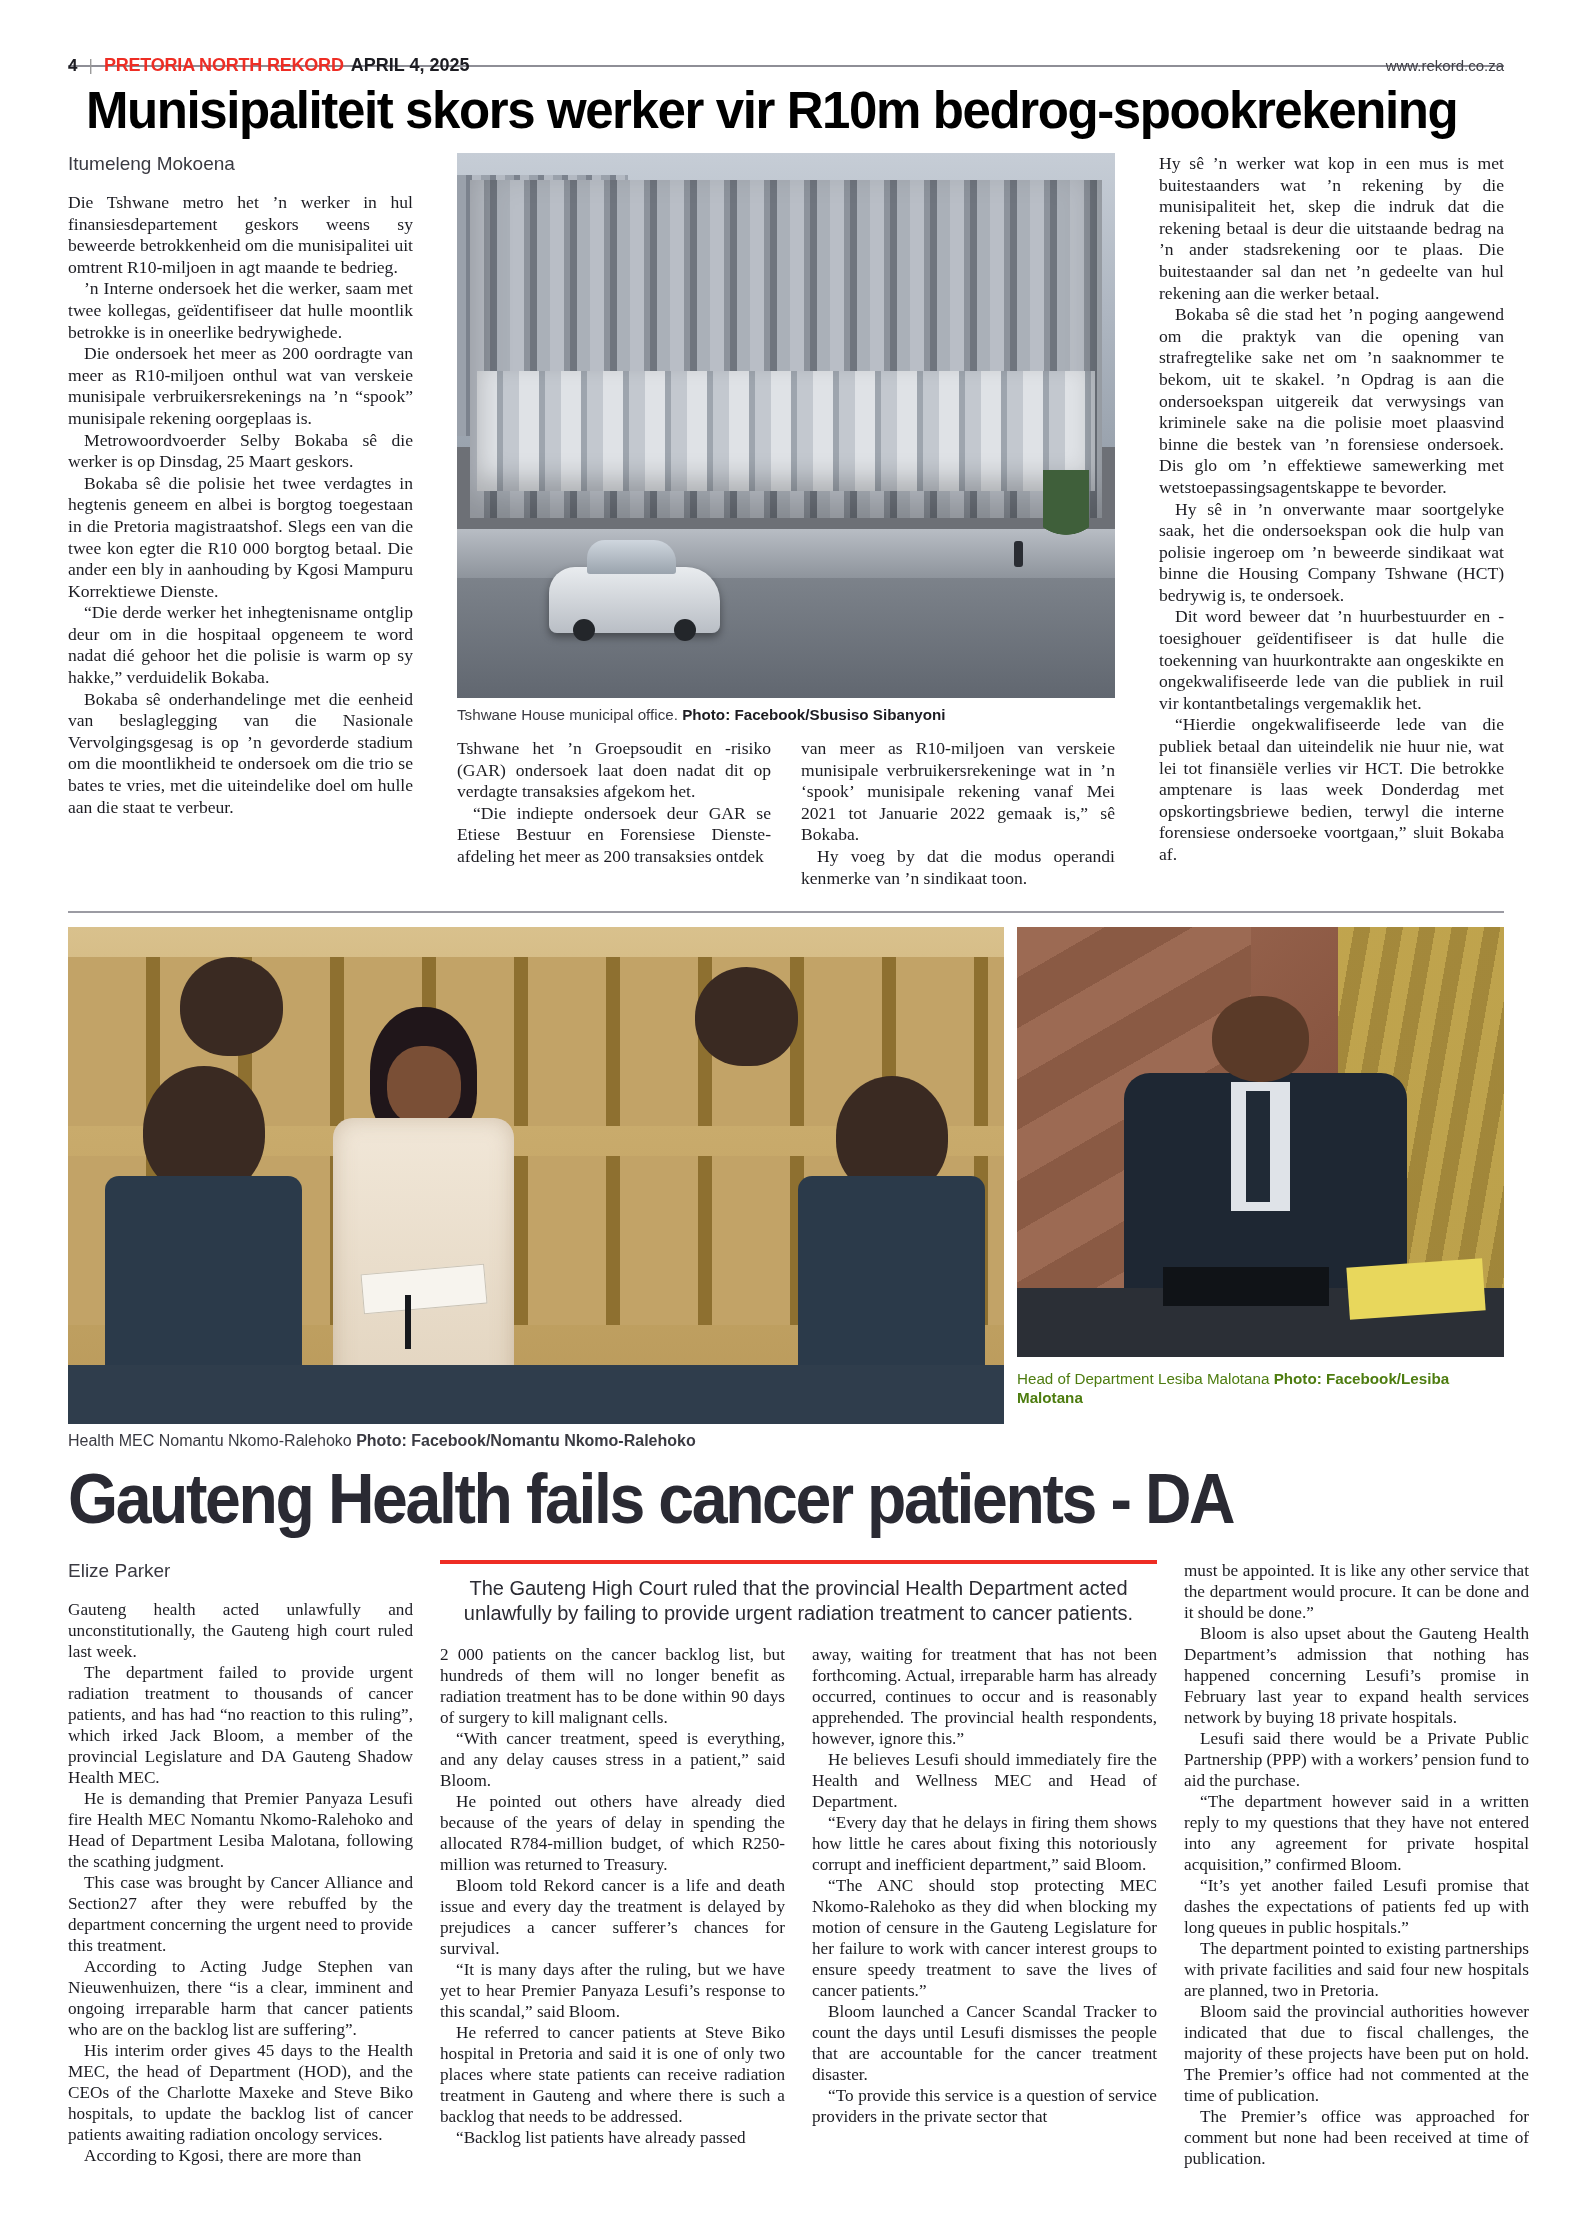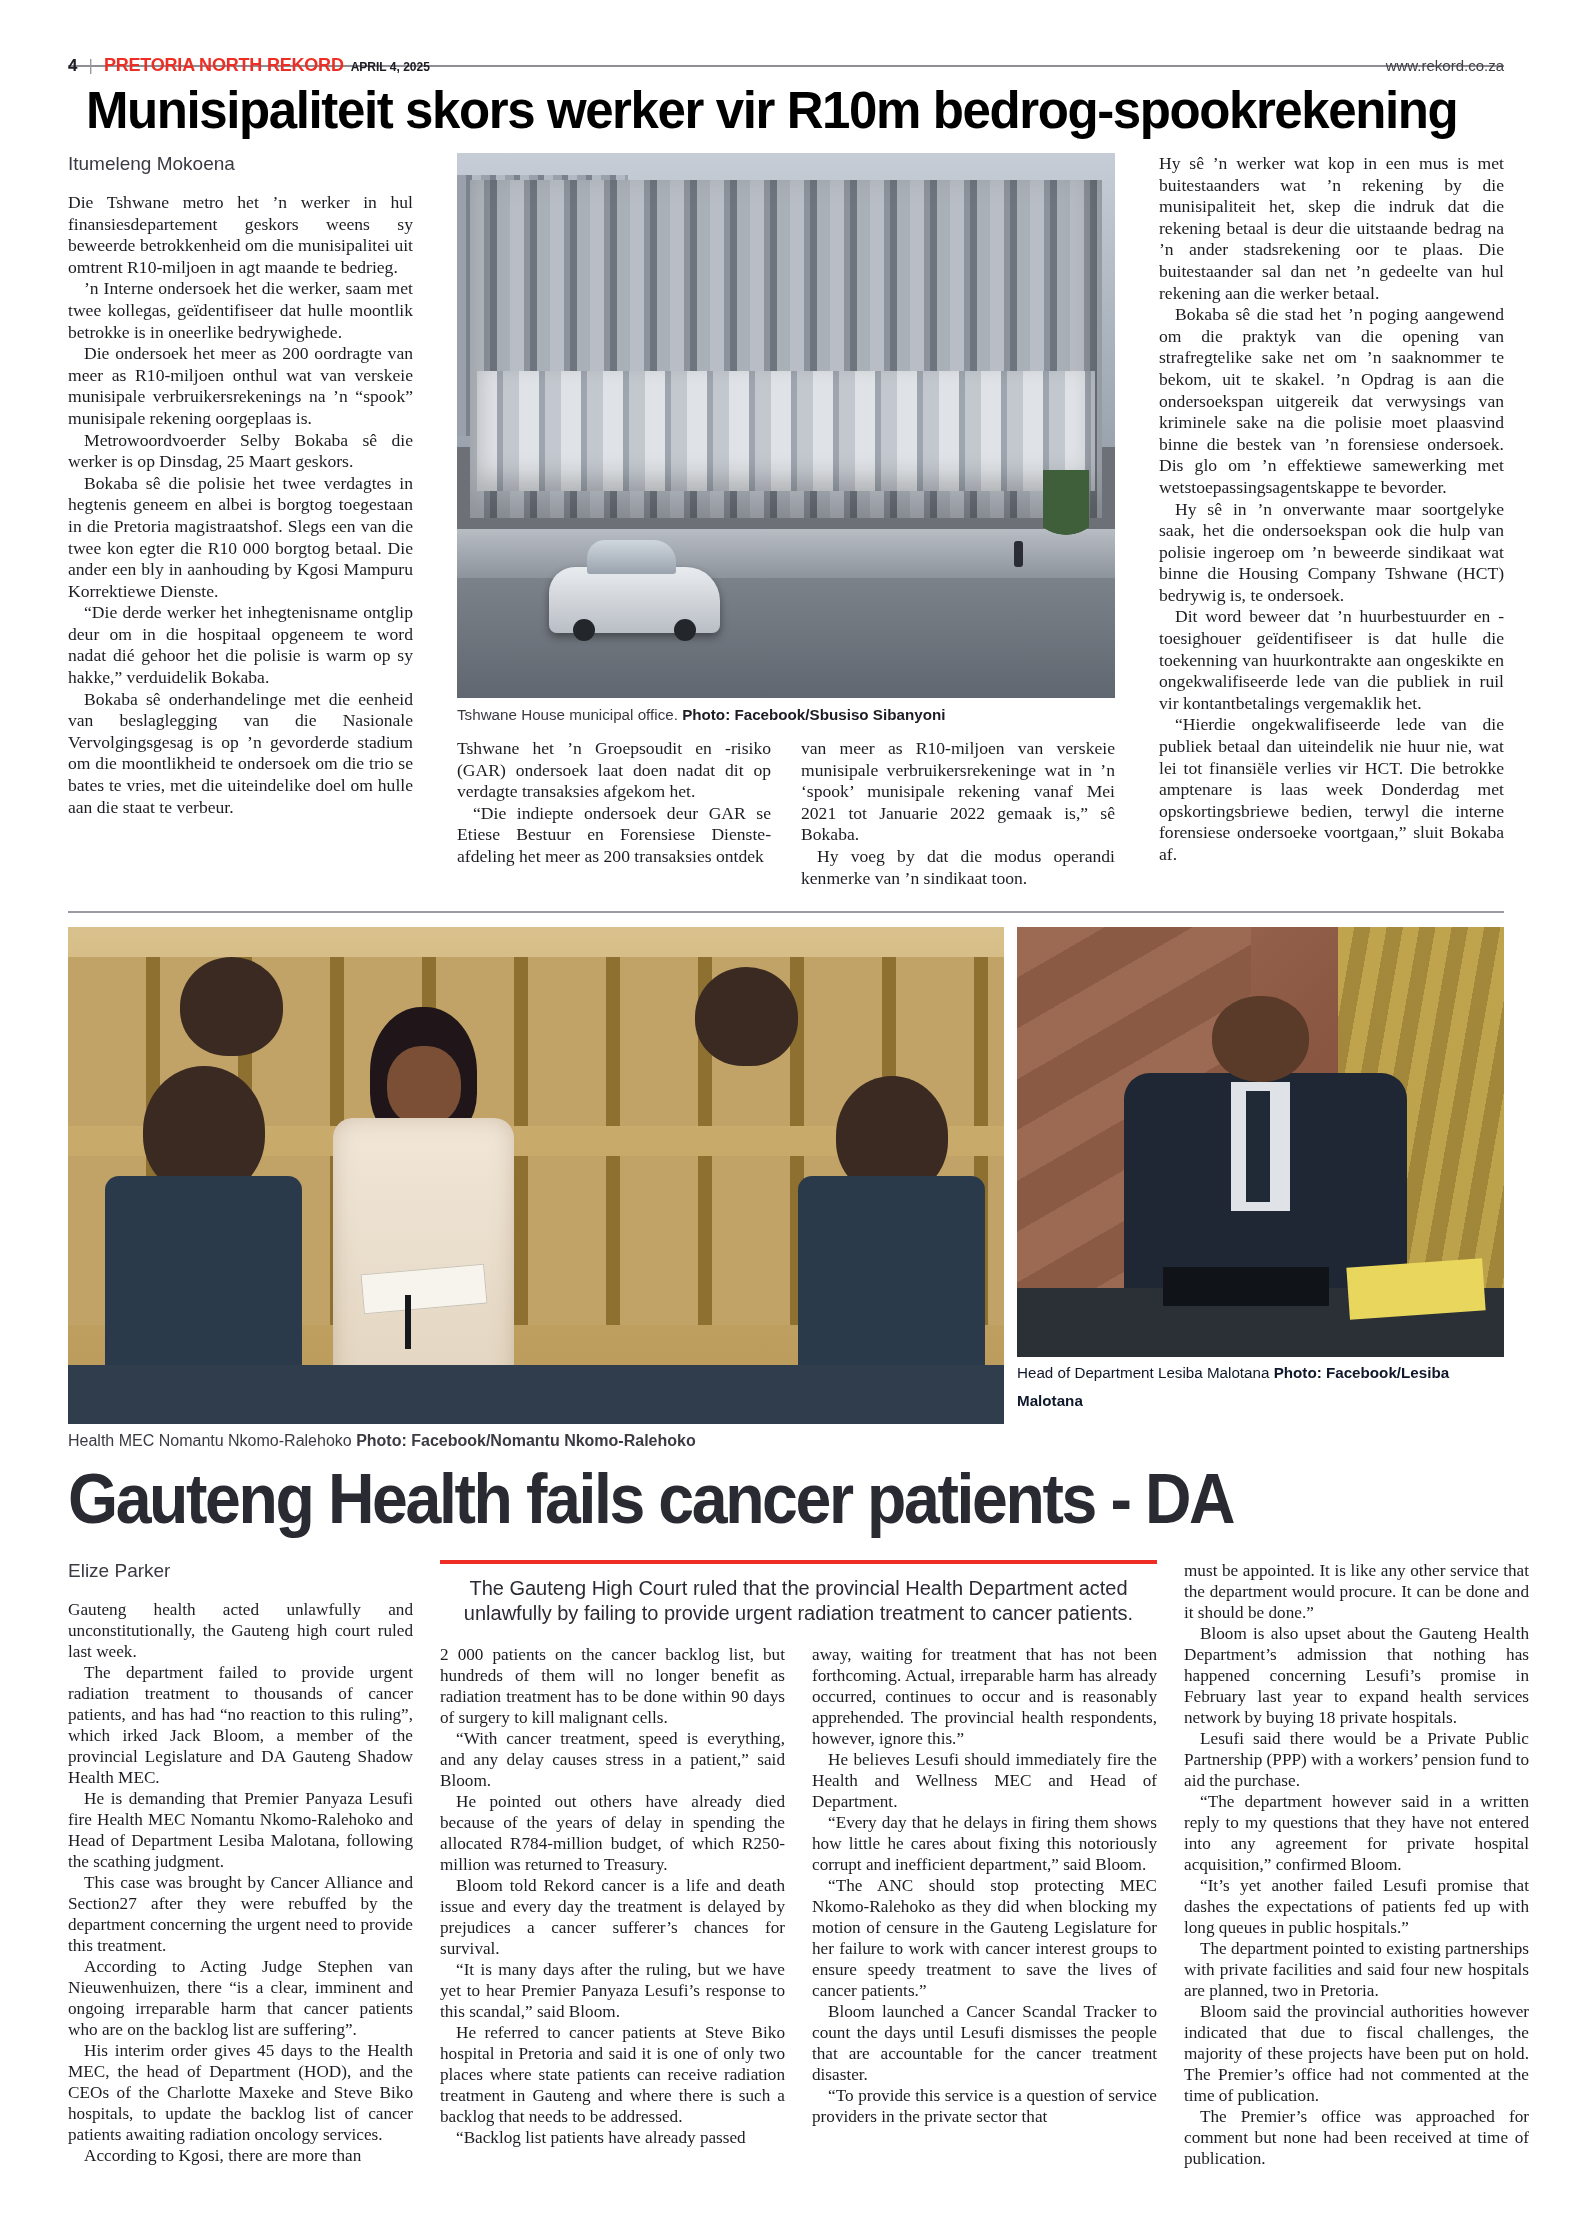--- a/index.html
+++ b/index.html
@@ -12,21 +12,21 @@
     overflow:hidden;
   }
   .page { position:relative; width:1572px; height:2224px; padding:0 68px; }
 
   
   .masthead { display:flex; align-items:baseline; padding-top:55px; height:42px; }
   .mh-page { font-family:"Liberation Sans", sans-serif; font-weight:bold; font-size:17px; color:#1c1c22; }
   .mh-sep  { font-family:"Liberation Sans", sans-serif; font-size:17px; color:#9a9a9a; margin:0 11px; font-weight:400;}
   .mh-title{ font-family:"Liberation Sans", sans-serif; font-weight:bold; font-size:18px; letter-spacing:-0.2px;
              color:#ee2d24; }
-  .mh-date { font-family:"Liberation Sans", sans-serif; font-weight:bold; font-size:12px; color:#1c1c22; margin-left:7px;}
+  .mh-date { font-family:"Liberation Sans", sans-serif; font-weight:bold; font-size:18px; color:#1c1c22; margin-left:7px;}
   .mh-url  { margin-left:auto; font-family:"Liberation Sans", sans-serif; font-size:15px; color:#3d3d44; }
 
   .rule-top { height:2px; background:#8e8e96; margin-top:10px; }
 
   
   h1.head1 {
     font-family:"Liberation Sans", sans-serif;
     font-weight:bold;
     font-size:51px;
     line-height:56px;
@@ -125,21 +125,21 @@
     background:repeating-linear-gradient(150deg,#9c6a53 0 44px,#8a5a44 44px 88px);}
   .pb-head{position:absolute;left:40%;top:16%;width:20%;height:20%;background:#5a3a28;border-radius:48%;}
   .pb-suit{position:absolute;left:22%;top:34%;width:58%;height:66%;background:#1e2733;border-radius:26px 26px 0 0;}
   .pb-shirt{position:absolute;left:44%;top:36%;width:12%;height:30%;background:#dfe3e8;}
   .pb-tie{position:absolute;left:47%;top:38%;width:5%;height:26%;background:#202a36;}
   .pb-table{position:absolute;left:0;bottom:0;width:100%;height:16%;background:#2b2f36;}
   .pb-doc{position:absolute;right:4%;bottom:10%;width:28%;height:12%;background:#e8d75c;transform:rotate(-4deg);}
   .pb-laptop{position:absolute;left:30%;bottom:12%;width:34%;height:9%;background:#101317;}
 
   .capA { font-family:"Liberation Sans", sans-serif; font-size:16px; line-height:19px; color:#3a3a42; margin-top:7px; }
-  .capB { font-family:"Liberation Sans", sans-serif; font-size:15.2px; line-height:28px; color:#0f172a; margin-top:2px; }
+  .capB { font-family:"Liberation Sans", sans-serif; font-size:15.2px; line-height:19px; color:#4d7c0f; margin-top:12px; }
 
   
   h1.head2 {
     font-family:"Liberation Sans", sans-serif;
     font-weight:bold;
     font-size:70px;
     line-height:74px;
     letter-spacing:-2.6px;
     transform:scaleX(0.92);
     transform-origin:left center;

